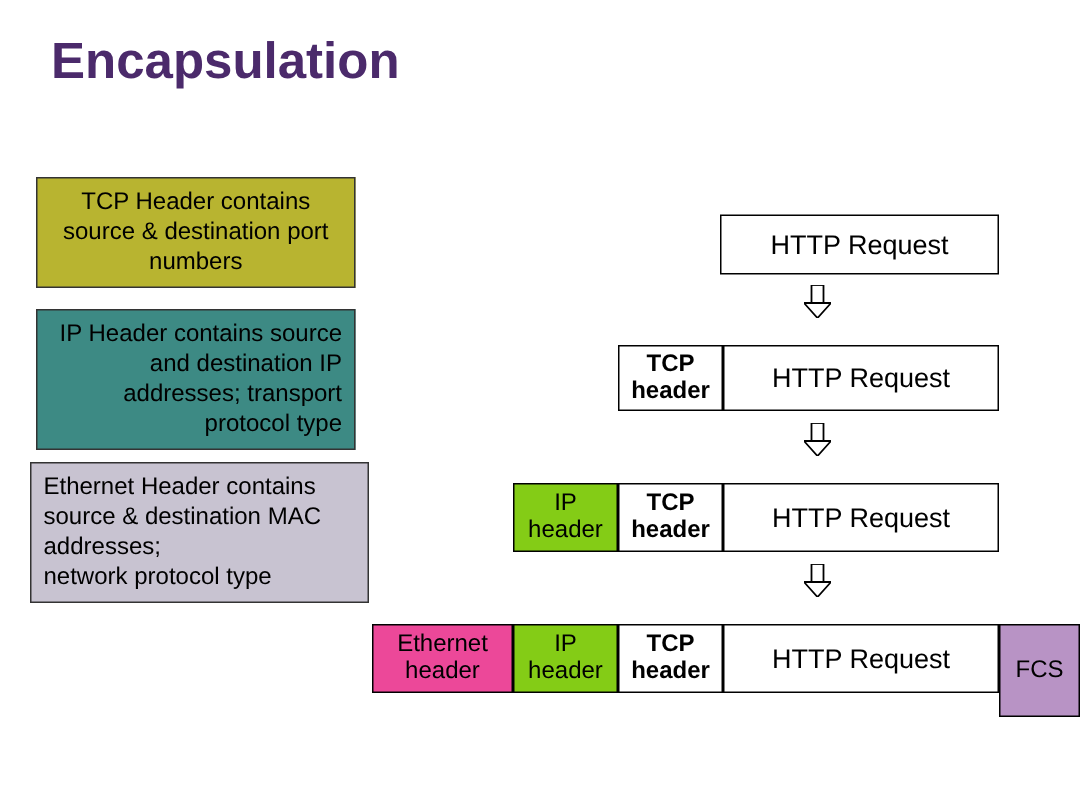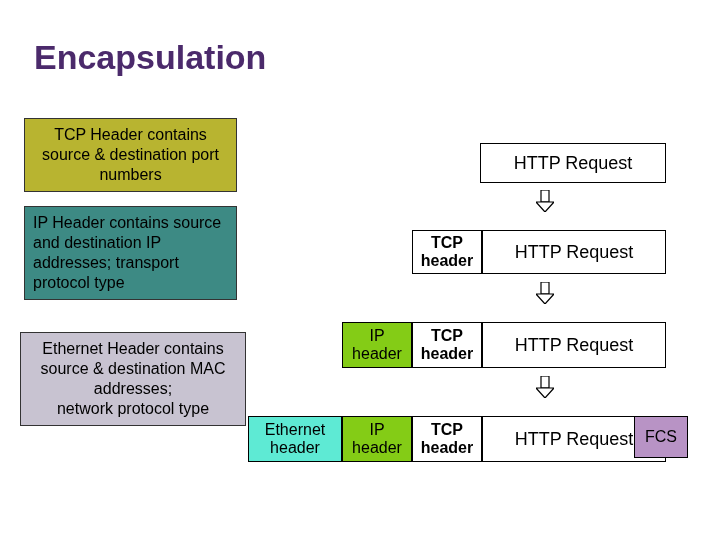--- a/index.html
+++ b/index.html
@@ -8,50 +8,50 @@
     width: 720px;
     height: 540px;
     font-family: Arial, sans-serif;
     background: #fff;
     position: relative;
   }
   .title {
     font-size: 34px;
     font-weight: bold;
     color: #4b2a6b;
-    padding: 38px 0 10px 34px;
+    padding: 22px 0 10px 34px;
   }
   .label-box {
     position: absolute;
     width: 213px;
     border: 1px solid #333;
     font-size: 16px;
     color: #000;
     padding: 6px 8px;
     line-height: 1.25;
   }
   .lbl-tcp { left: 24px; top: 118px; background: #b8b430; text-align: center; }
-  .lbl-ip  { left: 24px; top: 206px; background: #3d8a84; text-align: left; }
-  .lbl-eth { left: 20px; top: 332px; background: #c8c3d1; width: 226px; font-size: 16px; text-align: center; }
+  .lbl-ip  { left: 24px; top: 206px; background: #3d8a84; text-align: right; }
+  .lbl-eth { left: 20px; top: 308px; background: #c8c3d1; width: 226px; font-size: 16px; }
   .block {
     position: absolute;
     border: 1.5px solid #000;
     font-size: 16px;
     display: flex;
     align-items: center;
     justify-content: center;
     text-align: center;
     background: #fff;
     line-height: 1.15;
     margin-left: 24px;
   }
   .http { background: #fff; }
   .tcp  { background: #fff; font-weight: bold; }
   .ip   { background: #84cc16; }
-  .eth  { background: #5eead4; }
+  .eth  { background: #ec4899; }
   .fcs  { background: #b893c5; }
   .arrow {
     position: absolute;
     font-size: 22px;
     color: #000;
   }
   .arrow svg { display: block; }
 </style>
 </head>
 <body>
@@ -90,13 +90,13 @@
   <svg width="18" height="22" viewBox="0 0 18 22">
       <rect x="5" y="0" width="8" height="12" fill="#fff" stroke="#000" stroke-width="1.2"></rect>
       <path d="M0 12 L9 22 L18 12 Z" fill="#fff" stroke="#000" stroke-width="1.2"></path>
     </svg>
 </div>
 
 <div class="block eth" style="left:224px; top:416px; width:94px; height:46px;">Ethernet header</div>
 <div class="block ip" style="left:318px; top:416px; width:70px; height:46px;">IP header</div>
 <div class="block tcp" style="left:388px; top:416px; width:70px; height:46px;">TCP header</div>
 <div class="block http" style="left:458px; top:416px; width:184px; height:46px; font-size:18px;">HTTP Request</div>
-<div class="block fcs" style="left:610px; top:416px; width:54px; height:42px;">FCS</div>
+<div class="block fcs" style="left:642px; top:416px; width:54px; height:62px;">FCS</div>
 
 </body></html>

